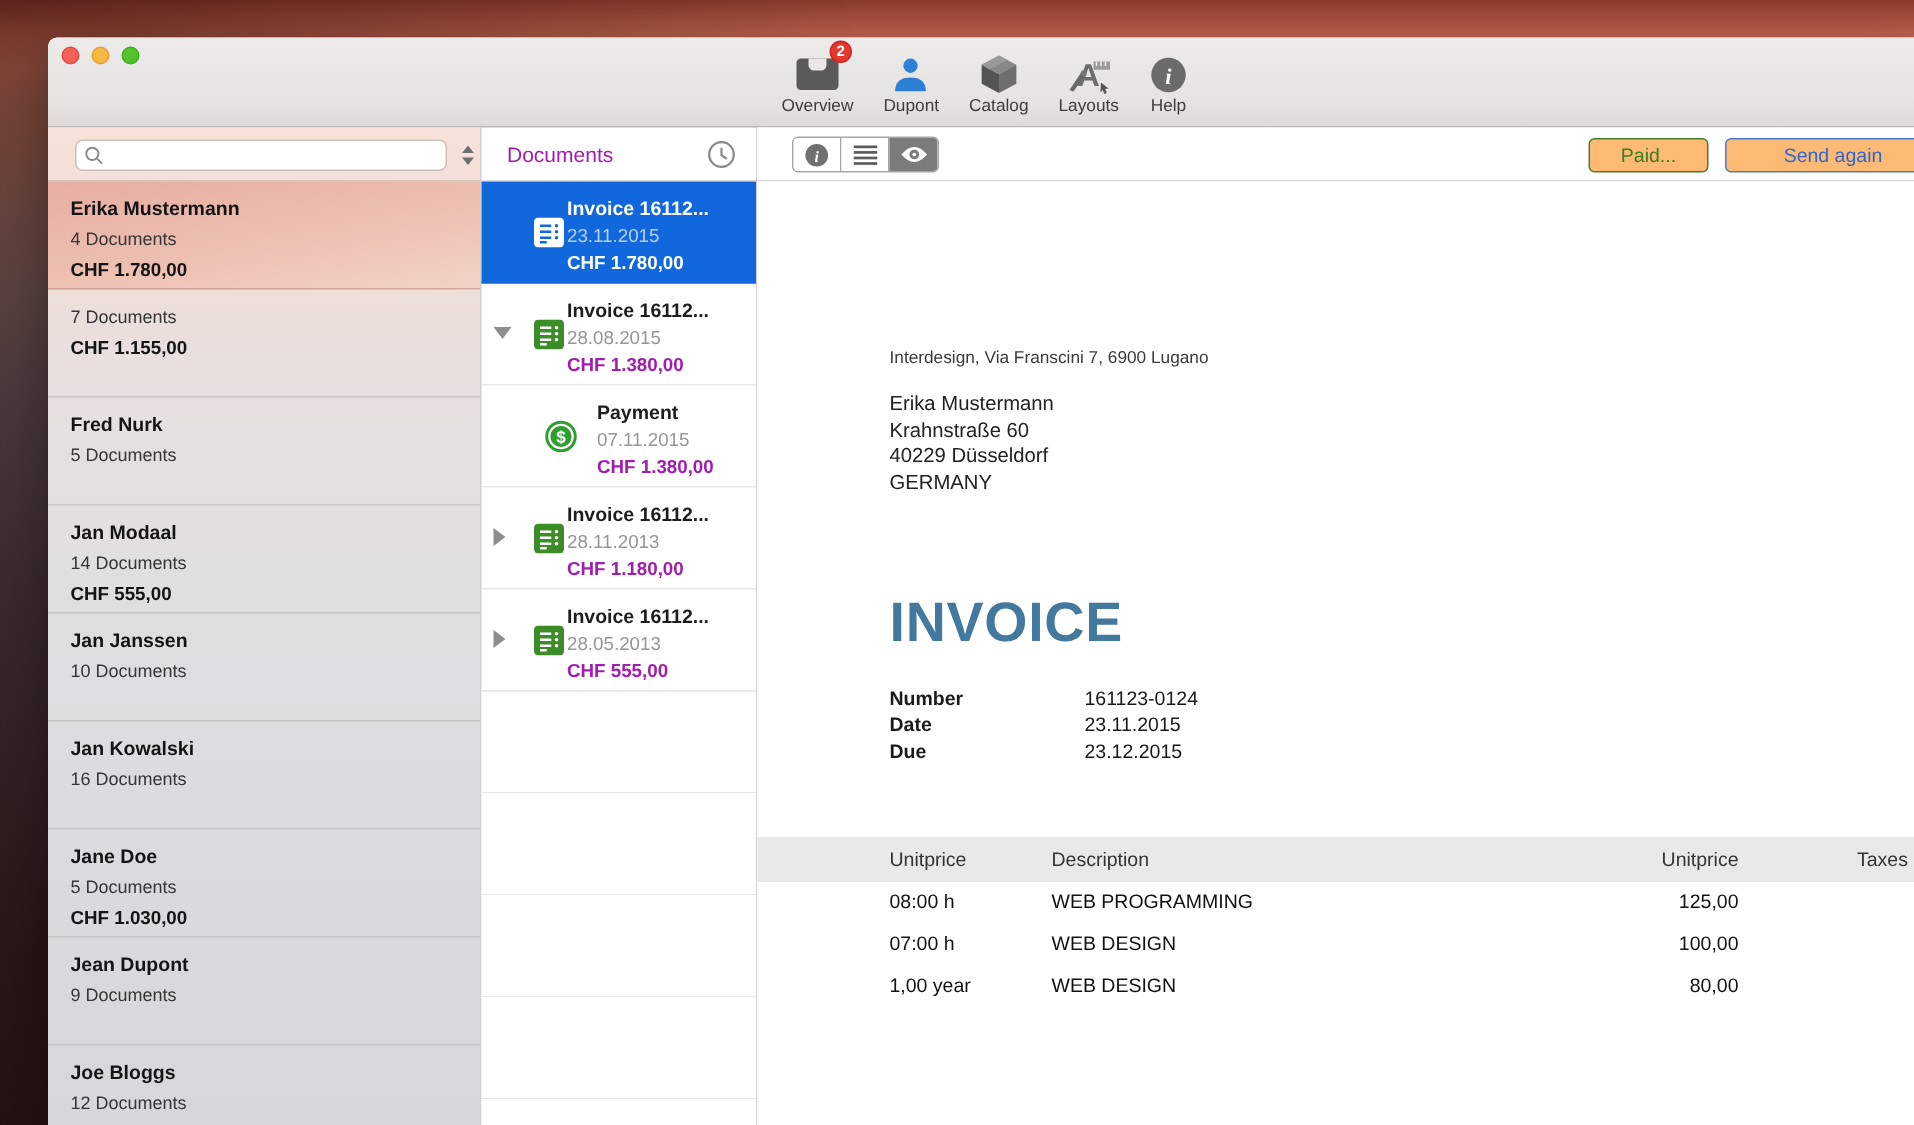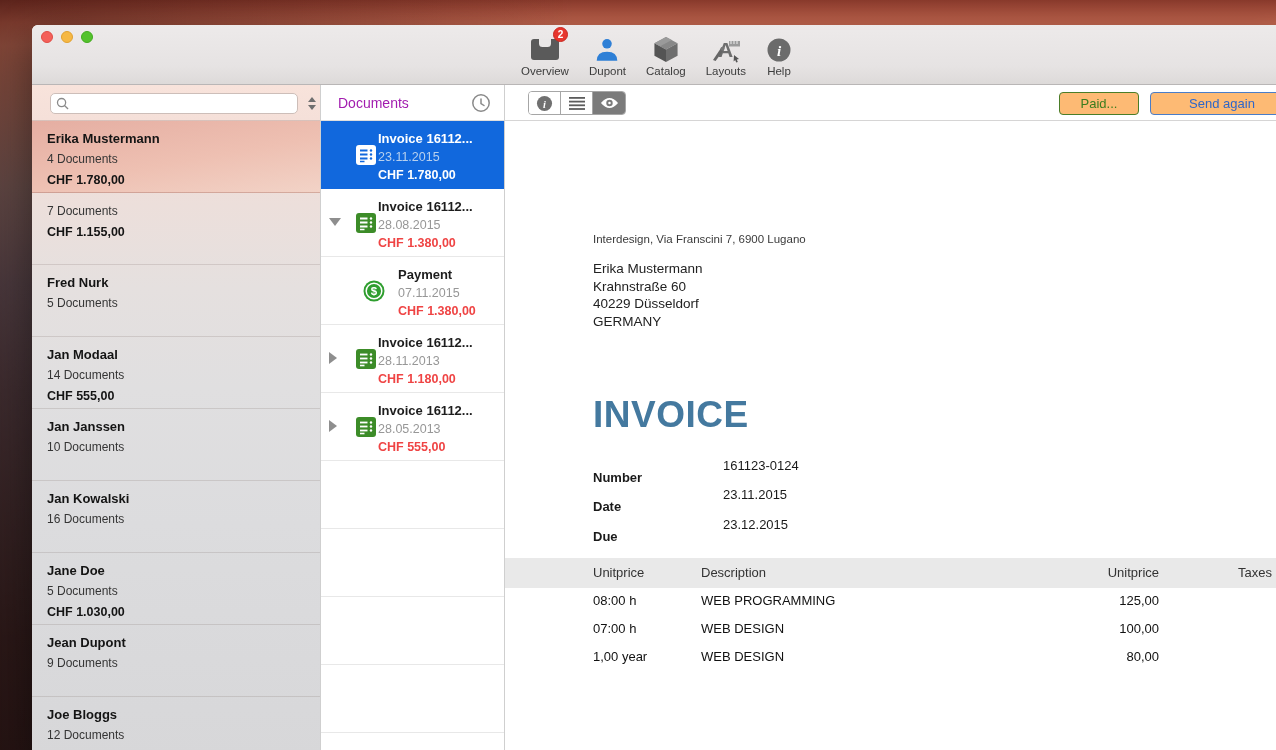--- a/index.html
+++ b/index.html
@@ -87,21 +87,21 @@
   .doc-row.selected .ic-invoice rect.bg { fill:#ffffff; }
   .ic-invoice .ln { stroke:#ffffff; }
   .ic-invoice .dt { fill:#ffffff; }
   .doc-row.selected .ic-invoice .ln { stroke:#1168dd; }
   .doc-row.selected .ic-invoice .dt { fill:#1168dd; }
 
   .doc-text { position:absolute; left:57px; top:9px; }
   .doc-row.child .doc-text { left:77px; }
   .doc-title { font-size:13px; font-weight:bold; color:#1d1d1d; line-height:18px; white-space:nowrap; }
   .doc-date { font-size:12.5px; color:#979797; line-height:18px; }
-  .doc-amount { font-size:12.5px; font-weight:bold; color:#ef4444; line-height:19px; }
+  .doc-amount { font-size:12.5px; font-weight:bold; color:#a21caf; line-height:19px; }
   .doc-row.selected .doc-title, .doc-row.selected .doc-amount { color:#fff; }
   .doc-row.selected .doc-date { color:#b7d0ee; }
 
   .doc-filler { flex:1;
     background:repeating-linear-gradient(180deg, #fff 0 67px, #e8e8e8 67px 68px); }
 
   
   .preview { flex:1; background:#fff; display:flex; flex-direction:column; }
   .preview-topbar { height:36px; flex:none; position:relative; background:#fff;
     border-bottom:1px solid #d6d5d5; }
@@ -118,21 +118,21 @@
   .btn.paid { left:554px; width:80px; border:1px solid #4a7d29; color:#3a7d1e; }
   .btn.send { left:645px; width:144px; border:1px solid #4a7dc8; color:#2e66c9; }
 
   .paper { flex:1; position:relative; background:#fff; overflow:hidden; }
   .sender-line { position:absolute; left:88px; top:112px; font-size:11.5px; color:#3a3a3a; }
   .recipient { position:absolute; left:88px; top:139px; font-size:13.5px; color:#222; line-height:17.5px; }
   .inv-title { position:absolute; left:88px; top:273px; font-size:37px; font-weight:bold;
     color:#44799f; letter-spacing:.5px; }
   .inv-fields { position:absolute; left:88px; top:336px; font-size:13px; color:#1a1a1a; }
   .inv-field { display:flex; line-height:17.3px; }
-  .inv-field .lbl { width:130px; font-weight:bold;margin-top:12px; }
+  .inv-field .lbl { width:130px; font-weight:bold; }
 
   .inv-table-head { position:absolute; left:0; right:0; top:437px; height:30px; background:#e9e9e9;
     font-size:13px; color:#333; line-height:30px; }
   .th-qty { position:absolute; left:88px; }
   .th-desc { position:absolute; left:196px; }
   .th-unit { position:absolute; left:560px; width:94px; text-align:right; }
   .th-tax { position:absolute; left:733px; }
 
   .inv-rows { position:absolute; left:0; right:0; top:466px; }
   .inv-row { position:relative; height:28px; line-height:28px; font-size:13px; color:#111; }

